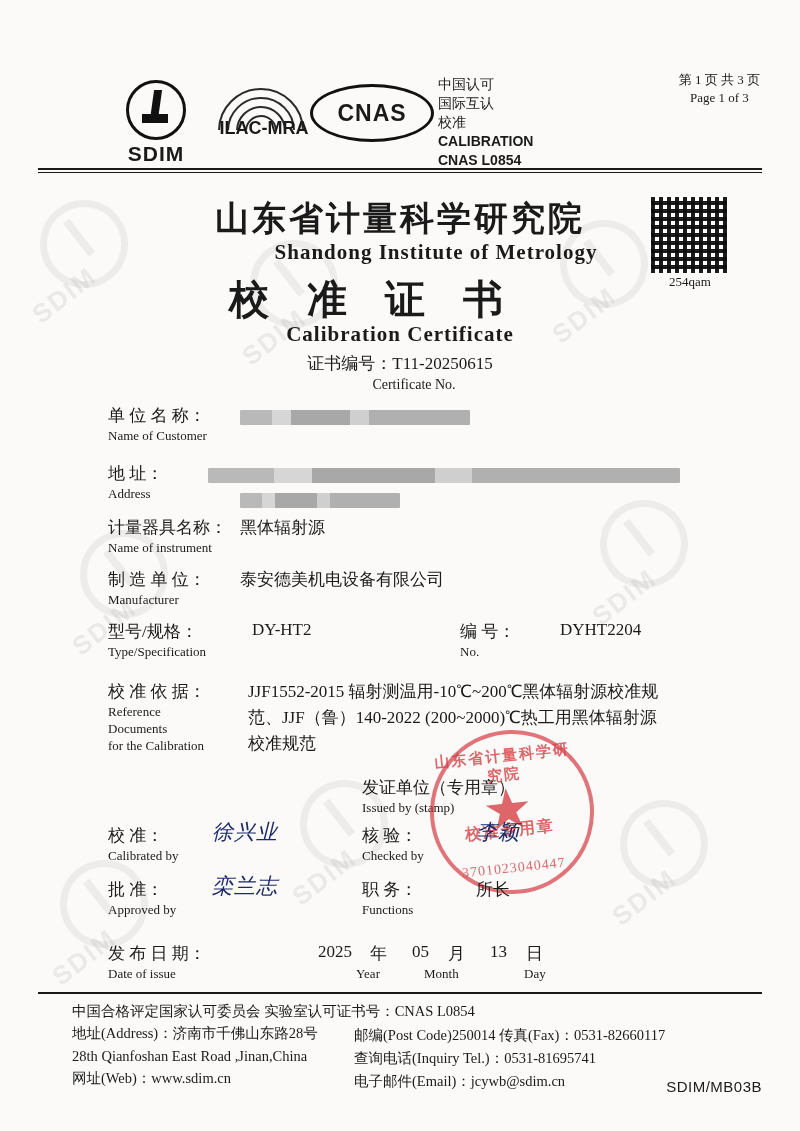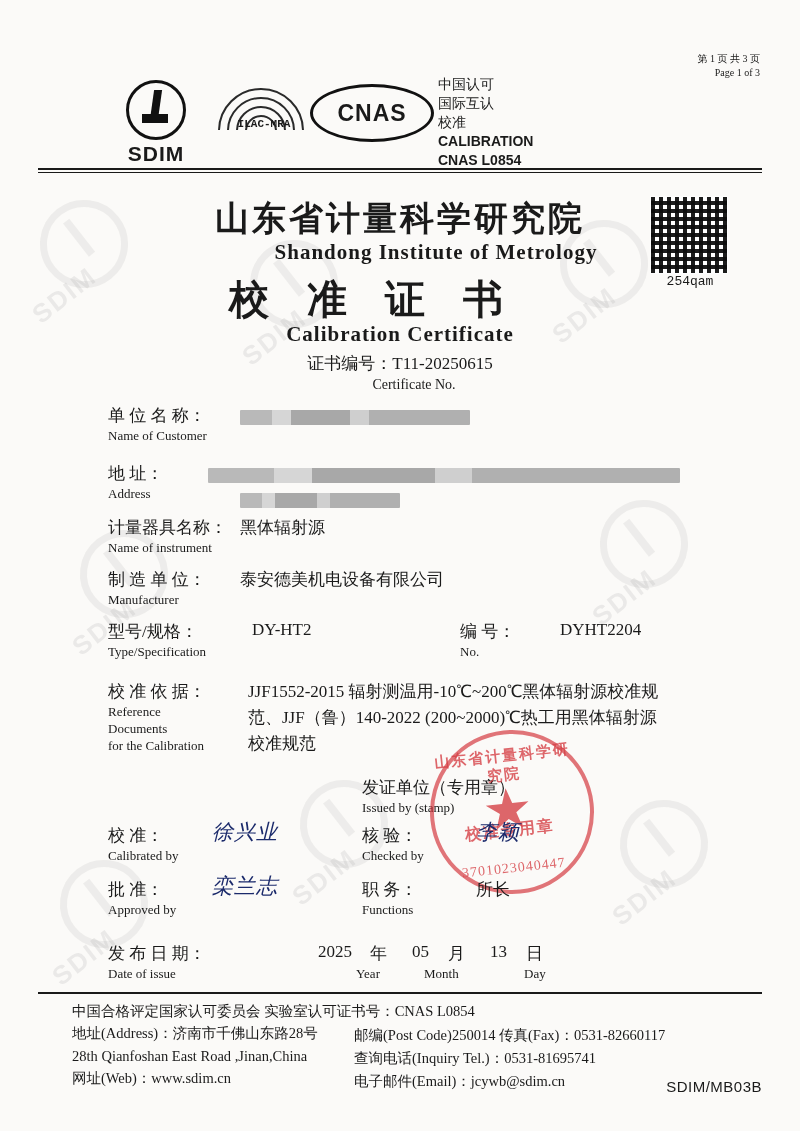--- a/index.html
+++ b/index.html
@@ -113,23 +113,23 @@
     overflow: hidden;
   }
   .ilac-arcs span {
     position: absolute;
     left: 50%;
     border: 2px solid #2a2a2a;
     border-radius: 50%;
     transform: translateX(-50%);
   }
   .ilac-label {
-    font-family: Liberation Mono, monospace;
-    font-weight: bold;
-    font-size: 11px;
+    font-family: Liberation Sans, sans-serif;
+    font-weight: bold;
+    font-size: 18px;
     margin-top: -12px;
     position: relative;
     z-index: 2;
     background: rgba(251,250,248,0.0);
   }
   .logo-cnas {
     position: absolute;
     left: 272px; top: 22px;
     width: 122px;
     text-align: center;
@@ -150,23 +150,23 @@
     position: absolute;
     left: 400px; top: 14px;
     font-size: 14px;
     line-height: 1.34;
     font-family: "Liberation Sans", sans-serif;
   }
   .cnas-block .cn { font-family: "Liberation Serif", serif; font-size: 14px; }
   .cnas-block .bold { font-weight: bold; }
   .page-no {
     position: absolute;
-    right: 0; top: 52px;
-    text-align: right;
-    font-size: 10px;
+    right: 0; top: 71px;
+    text-align: center;
+    font-size: 13px;
     line-height: 1.4;
   }
   .rule {
     position: absolute;
     left: 38px;
     width: 724px;
     background: #1a1a1a;
   }
   .rule-top { top: 168px; height: 2px; }
   .rule-top2 { top: 172px; height: 1px; }
@@ -222,21 +222,21 @@
     background-blend-mode: multiply;
     border: 1px solid #fff;
     opacity: .95;
   }
   .qr-caption {
     position: absolute;
     right: 62px; top: 274px;
     width: 96px;
     text-align: center;
     font-size: 13px;
-    font-family: Liberation Mono, monospace;
+    font-family: Liberation Serif, serif;
   }
 
   .certno {
     position: absolute;
     left: 0; top: 352px;
     width: 800px;
     text-align: center;
   }
   .certno .l1 { font-size: 17px; }
   .certno .l2 { font-size: 14px; margin-top: 2px; margin-left: 28px; }

